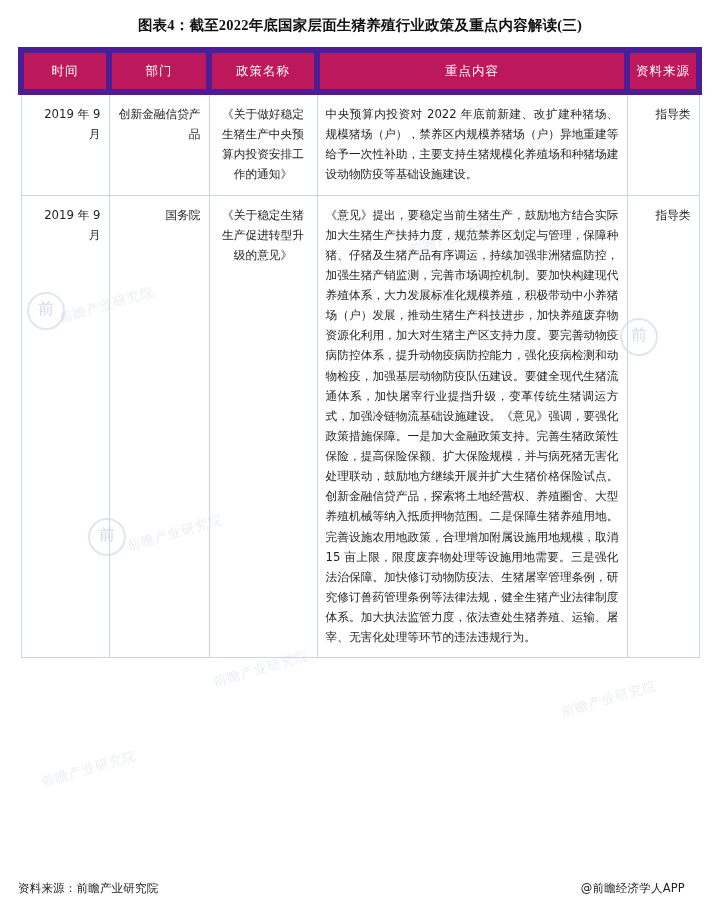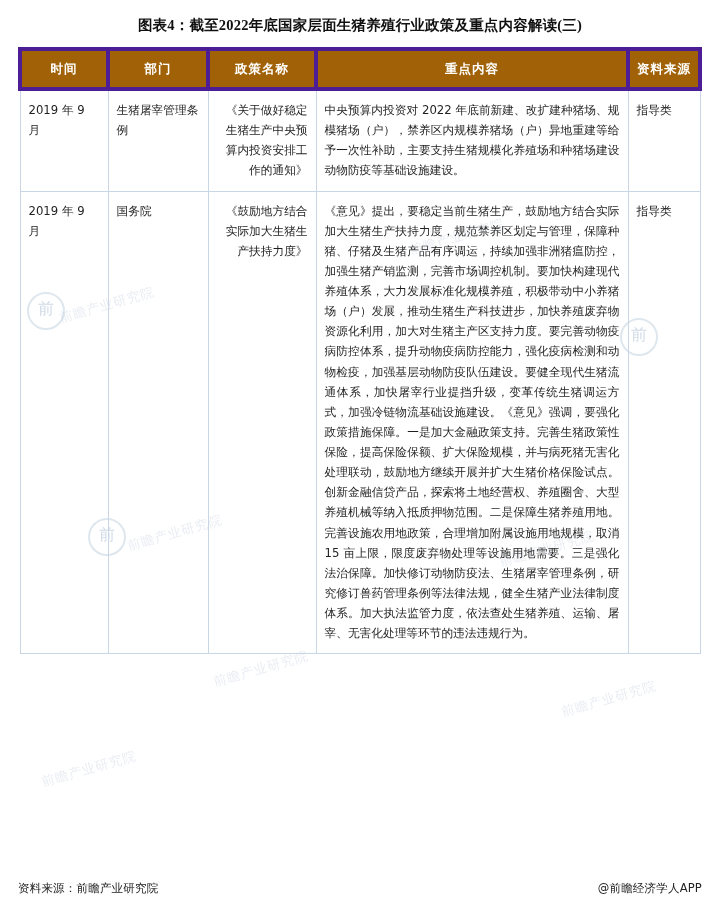--- a/index.html
+++ b/index.html
@@ -68,60 +68,60 @@
   
   table.policy {
     width: 100%;
     border-collapse: collapse;
     table-layout: fixed;
     position: relative;
     z-index: 10;
     background: transparent;
   }
   table.policy th {
-    background: #a16207;
+    background: #be185d;
     color: #ffffff;
-    font-weight: bold;
+    font-weight: normal;
     font-size: 12.5px;
     height: 34px;
-    border: 4px solid #4c1d95;
+    border: 6px solid #4c1d95;
     letter-spacing: 1px;
   }
   table.policy td {
     border: 1px solid #c9d6e6;
     vertical-align: top;
     font-size: 11.7px;
     line-height: 1.72;
     padding: 9px 8px 10px 8px;
     color: #1f1f1f;
     background: transparent;
   }
   td.c-time, td.c-dept, td.c-type {
-    text-align: left;
+    text-align: right;
   }
   td.c-name {
-    text-align: right;
+    text-align: center;
   }
   td.c-content {
     text-align: justify;
     text-justify: inter-ideograph;
     line-height: 1.78;
   }
 
   col.w-time   { width: 88px; }
   col.w-dept   { width: 100px; }
   col.w-name   { width: 108px; }
   col.w-content{ width: auto; }
   col.w-type   { width: 72px; }
 
   
   .footer {
     position: absolute;
     left: 18px;
-    right: 18px;
+    right: 35px;
     bottom: 14px;
     display: flex;
     justify-content: space-between;
     align-items: flex-end;
     font-size: 11.5px;
     color: #222222;
     z-index: 10;
   }
   .footer .src { letter-spacing: 0.2px; }
   .footer .brand { letter-spacing: 0.2px; margin-left: 8px; }
@@ -161,29 +161,29 @@
         <th>时间</th>
         <th>部门</th>
         <th>政策名称</th>
         <th>重点内容</th>
         <th>资料来源</th>
       </tr>
     </thead>
     <tbody>
       <tr>
         <td class="c-time">2019 年 9 月</td>
-        <td class="c-dept">生猪屠宰管理条例</td>
+        <td class="c-dept">创新金融信贷产品</td>
         <td class="c-name">《关于做好稳定生猪生产中央预算内投资安排工作的通知》</td>
         <td class="c-content">中央预算内投资对 2022 年底前新建、改扩建种猪场、规模猪场（户），禁养区内规模养猪场（户）异地重建等给予一次性补助，主要支持生猪规模化养殖场和种猪场建设动物防疫等基础设施建设。</td>
         <td class="c-type">指导类</td>
       </tr>
       <tr>
         <td class="c-time">2019 年 9 月</td>
         <td class="c-dept">国务院</td>
-        <td class="c-name">《鼓励地方结合实际加大生猪生产扶持力度》</td>
+        <td class="c-name">《关于稳定生猪生产促进转型升级的意见》</td>
         <td class="c-content">《意见》提出，要稳定当前生猪生产，鼓励地方结合实际加大生猪生产扶持力度，规范禁养区划定与管理，保障种猪、仔猪及生猪产品有序调运，持续加强非洲猪瘟防控，加强生猪产销监测，完善市场调控机制。要加快构建现代养殖体系，大力发展标准化规模养殖，积极带动中小养猪场（户）发展，推动生猪生产科技进步，加快养殖废弃物资源化利用，加大对生猪主产区支持力度。要完善动物疫病防控体系，提升动物疫病防控能力，强化疫病检测和动物检疫，加强基层动物防疫队伍建设。要健全现代生猪流通体系，加快屠宰行业提挡升级，变革传统生猪调运方式，加强冷链物流基础设施建设。《意见》强调，要强化政策措施保障。一是加大金融政策支持。完善生猪政策性保险，提高保险保额、扩大保险规模，并与病死猪无害化处理联动，鼓励地方继续开展并扩大生猪价格保险试点。创新金融信贷产品，探索将土地经营权、养殖圈舍、大型养殖机械等纳入抵质押物范围。二是保障生猪养殖用地。完善设施农用地政策，合理增加附属设施用地规模，取消 15 亩上限，限度废弃物处理等设施用地需要。三是强化法治保障。加快修订动物防疫法、生猪屠宰管理条例，研究修订兽药管理条例等法律法规，健全生猪产业法律制度体系。加大执法监管力度，依法查处生猪养殖、运输、屠宰、无害化处理等环节的违法违规行为。</td>
         <td class="c-type">指导类</td>
       </tr>
     </tbody>
   </table>
 
   <div class="footer">
     <div class="src">资料来源：前瞻产业研究院</div>
     <div class="brand">@前瞻经济学人APP</div>
   </div>

